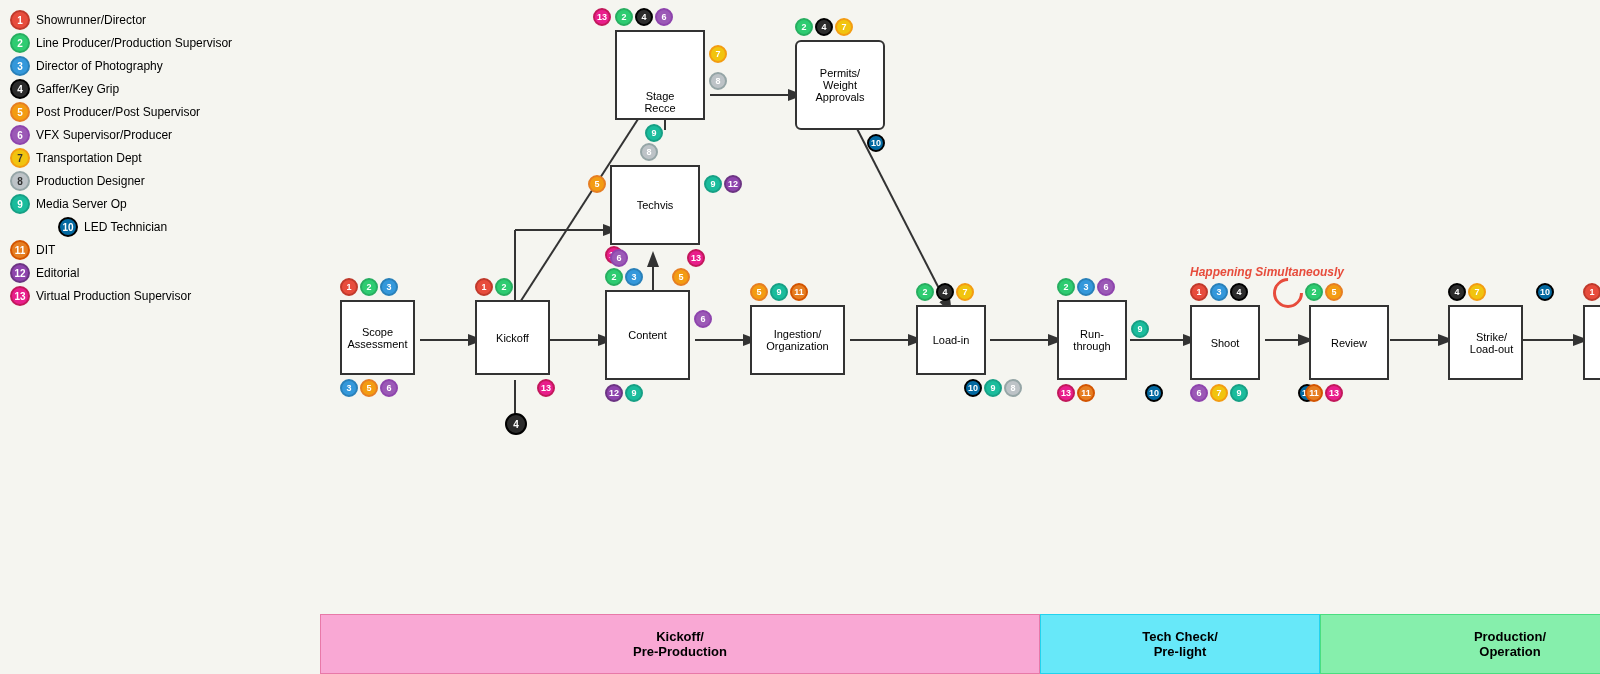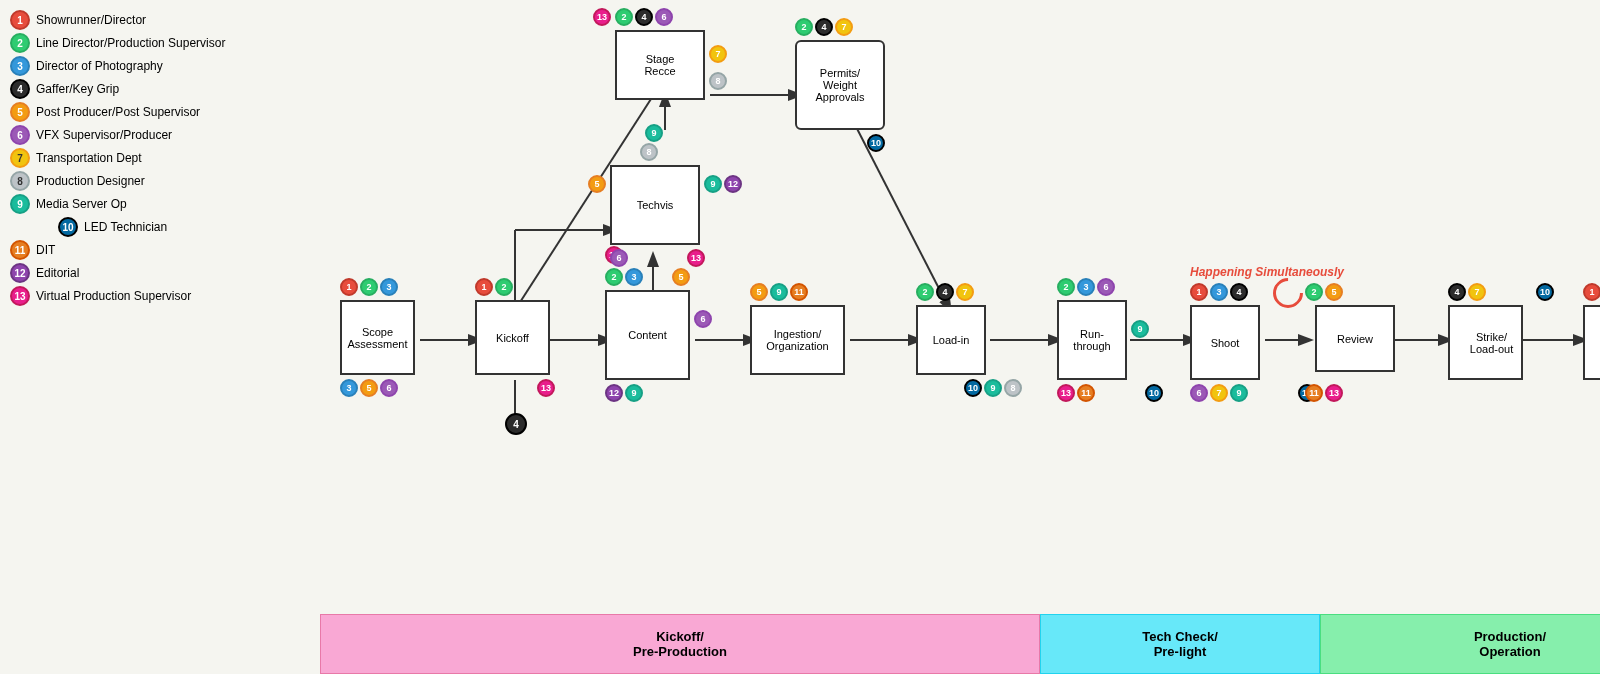--- a/index.html
+++ b/index.html
@@ -29,21 +29,21 @@
 </head>
 <body>
 
 <div class="legend">
   <div class="legend-item">
     <div class="badge b1">1</div>
     <span>Showrunner/Director</span>
   </div>
   <div class="legend-item">
     <div class="badge b2">2</div>
-    <span>Line Director/Production Supervisor</span>
+    <span>Line Producer/Production Supervisor</span>
   </div>
   <div class="legend-item">
     <div class="badge b3">3</div>
     <span>Director of Photography</span>
   </div>
   <div class="legend-item">
     <div class="badge b4">4</div>
     <span>Gaffer/Key Grip</span>
   </div>
   <div class="legend-item">
@@ -231,21 +231,21 @@
     </div>
     <div style="position:absolute;bottom:-22px;left:30px;display:flex;gap:2px;">
       <div class="nb b9">9</div>
     </div>
     <div style="position:absolute;top:-22px;left:-22px;display:flex;gap:2px;">
       <div class="nb b13">13</div>
     </div>
     <div style="position:absolute;top:20px;right:-22px;margin-top:20px;">
       <div class="nb b8">8</div>
     </div>
-    <div class="flow-box" style="width:90px;height:70px;position:absolute;top:0;left:0;">
+    <div class="flow-box" style="width:90px;height:90px;position:absolute;top:0;left:0;align-items:flex-end;">
       <span style="white-space:pre-line;font-size:11px;">Stage
 Recce</span>
     </div>
   </div>
 
   <div style="position:absolute;left:475px;top:40px;width:90px;height:90px;">
     <div style="position:absolute;top:-22px;left:0;display:flex;gap:2px;">
       <div class="nb b2">2</div>
       <div class="nb b4" style="background:#2c2c2c">4</div>
       <div class="nb b7">7</div>
@@ -315,21 +315,21 @@
 
   <div style="position:absolute;left:985px;top:305px;width:80px;height:75px;">
     <div style="position:absolute;top:-22px;left:0;display:flex;gap:2px;">
       <div class="nb b2">2</div>
       <div class="nb b5">5</div>
     </div>
     <div style="position:absolute;bottom:-22px;left:0;display:flex;gap:2px;">
       <div class="nb b11">11</div>
       <div class="nb b13">13</div>
     </div>
-    <div class="flow-box" style="width:80px;height:67px;position:absolute;top:0;left:10px;">
+    <div class="flow-box" style="width:80px;height:75px;position:absolute;top:0;left:4px;">
       <span>Review</span>
     </div>
   </div>
 
   <div style="position:absolute;left:1128px;top:305px;width:75px;height:75px;">
     <div style="position:absolute;top:-22px;left:0;display:flex;gap:2px;">
       <div class="nb b4" style="background:#2c2c2c">4</div>
       <div class="nb b7">7</div>
       <div class="nb b10">10</div>
     </div>

